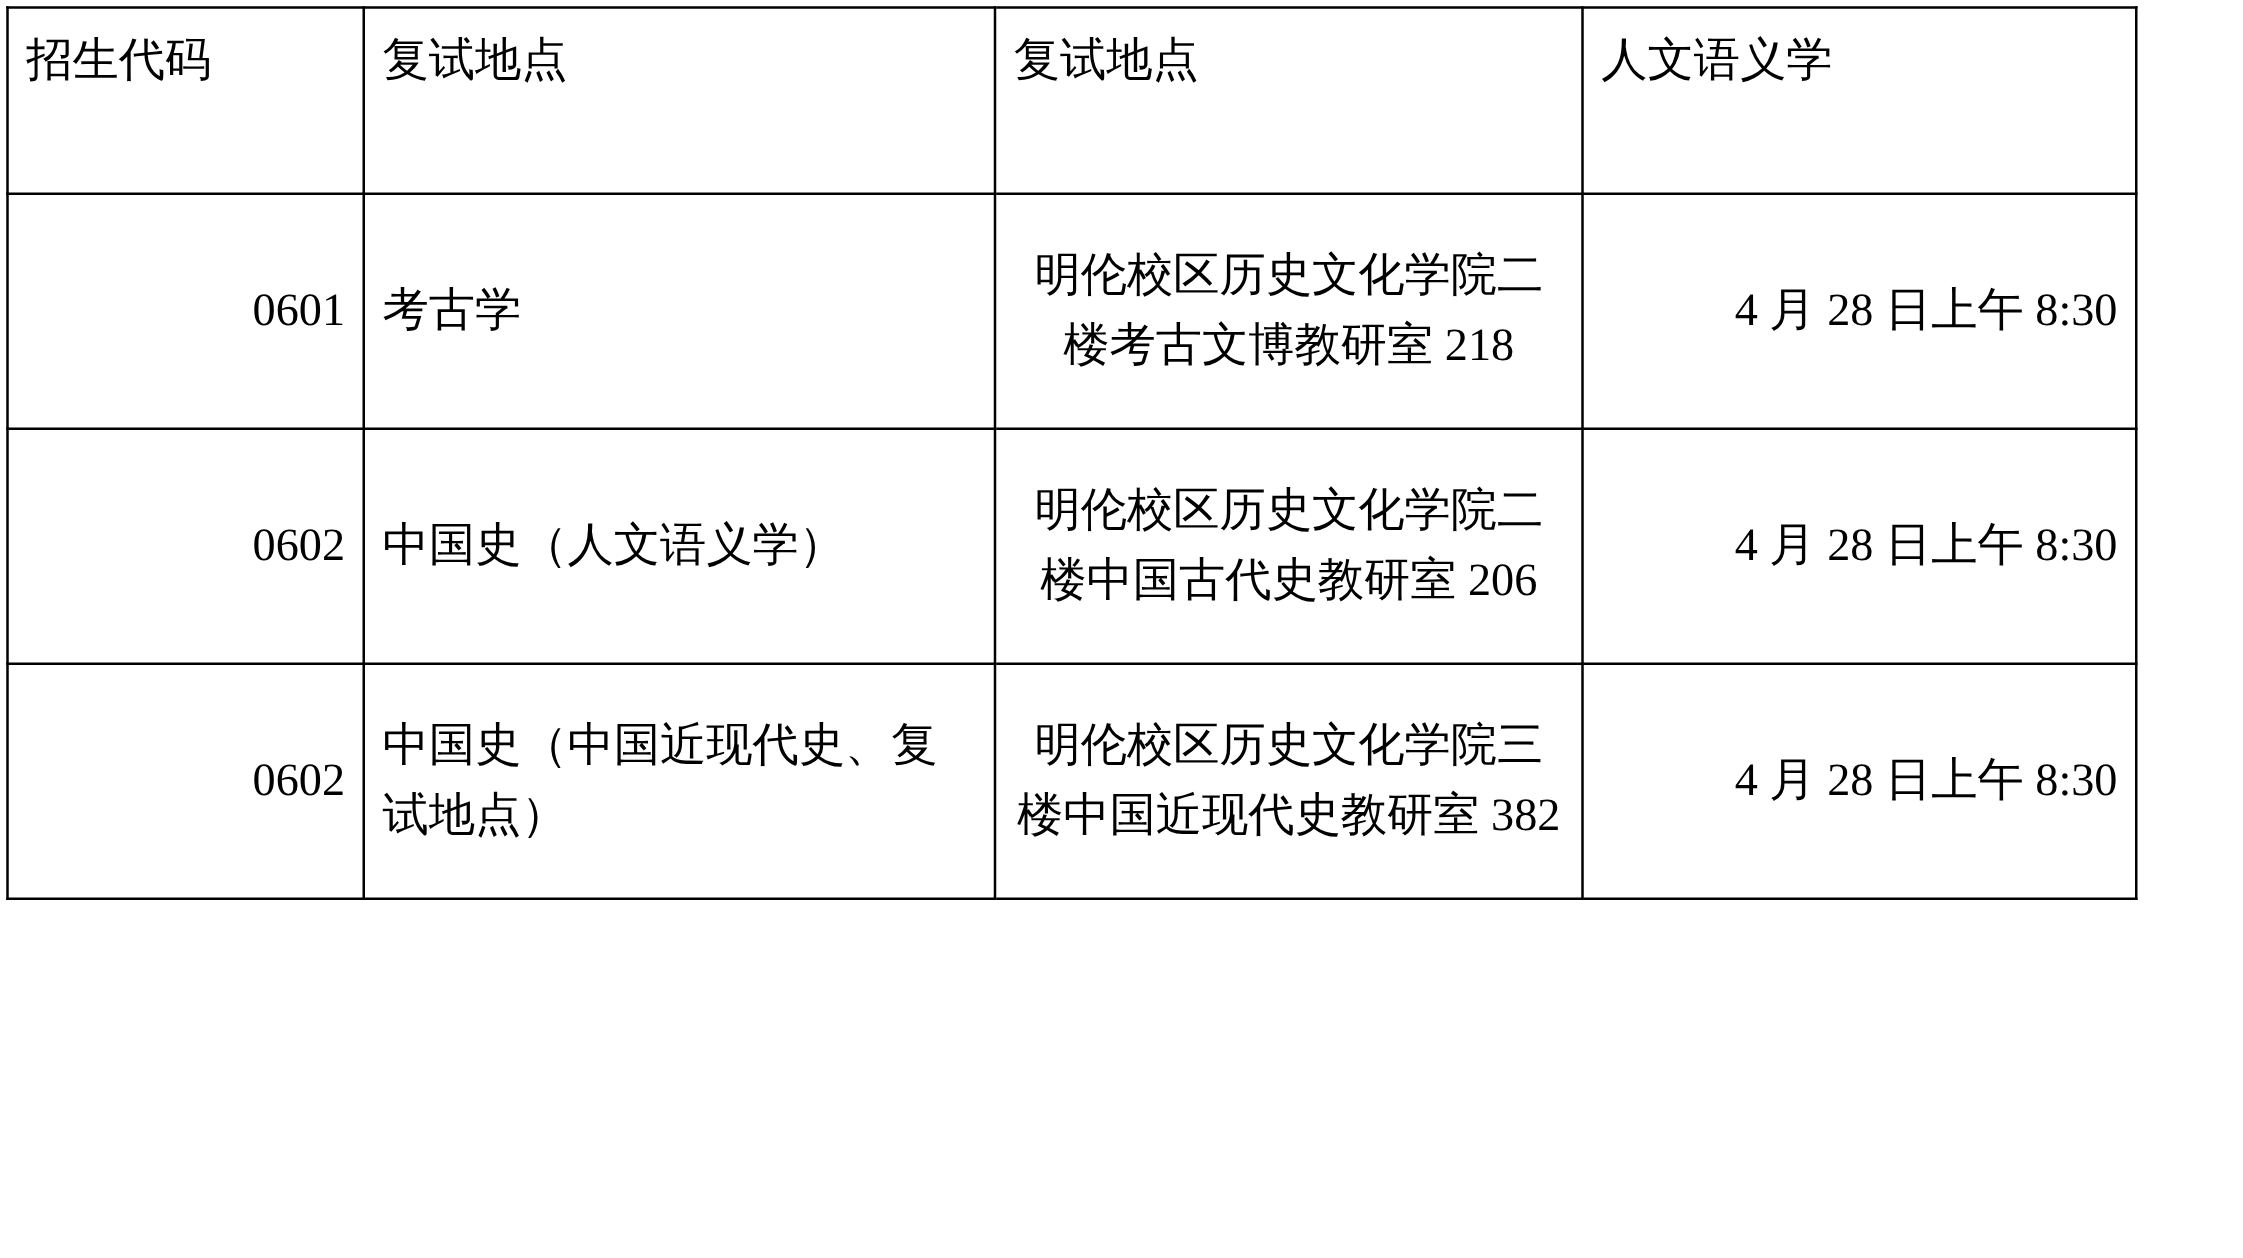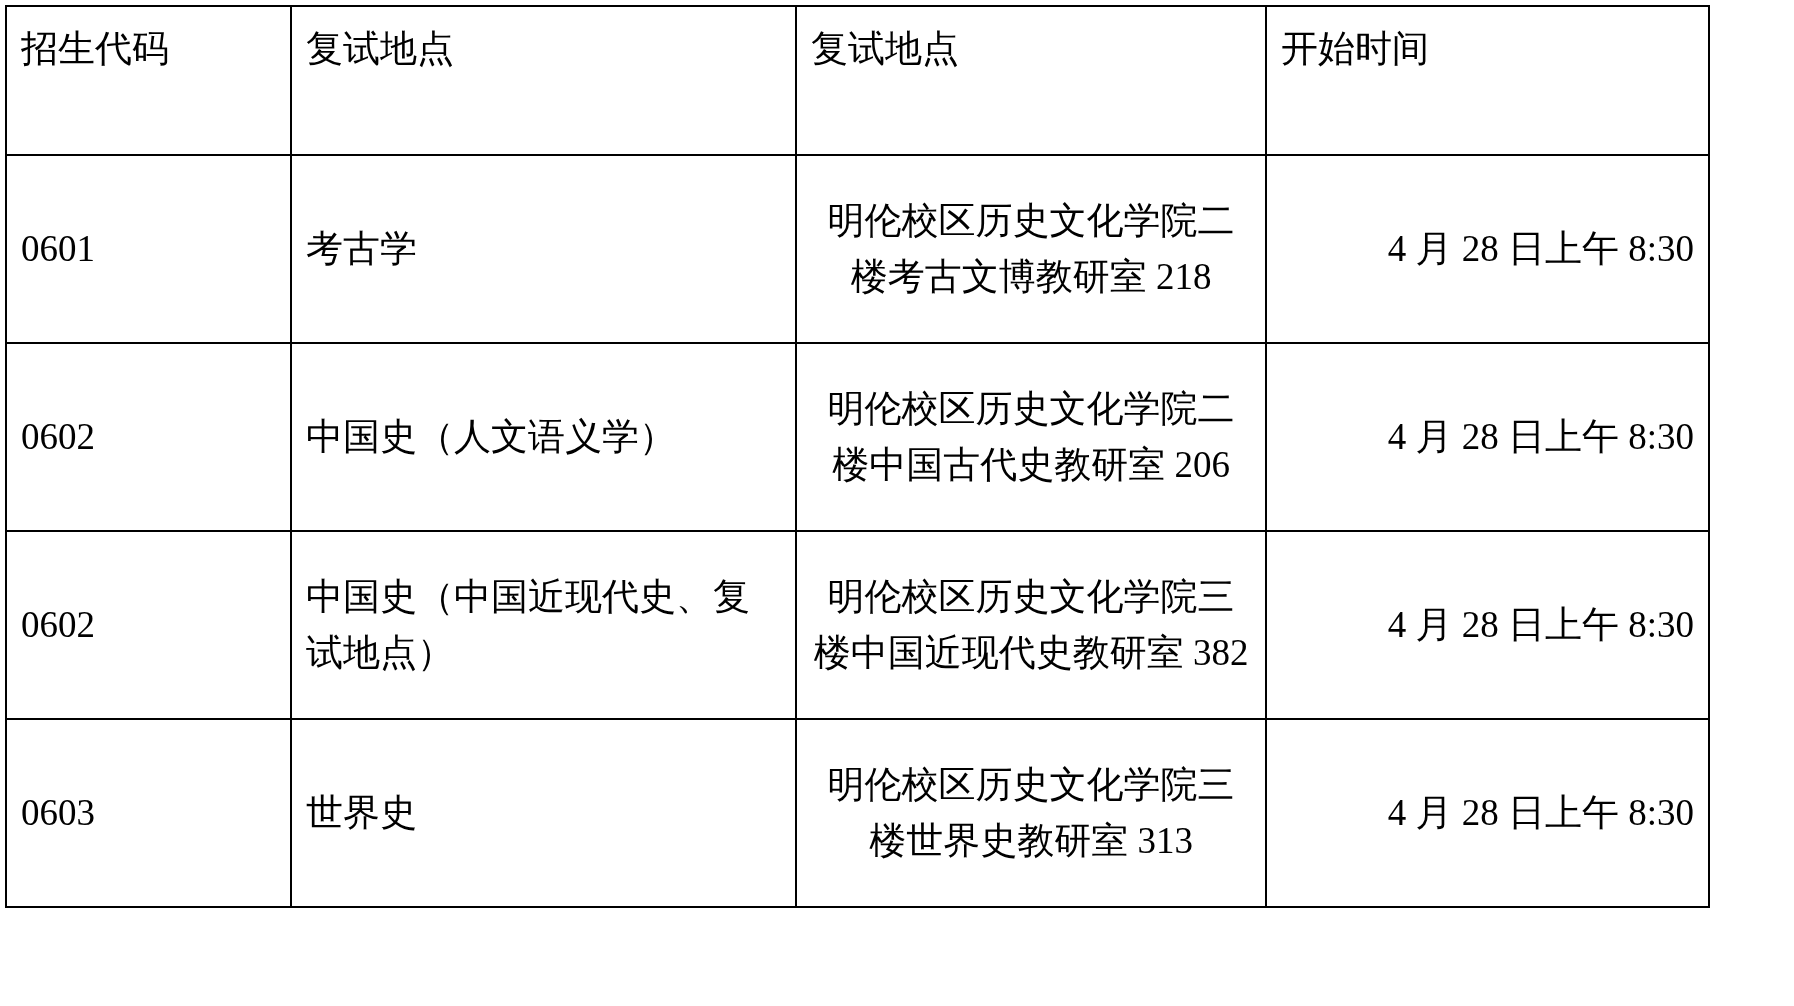--- a/index.html
+++ b/index.html
@@ -52,21 +52,21 @@
     height: 125px;
     vertical-align: top;
     padding-top: 14px;
     text-align: left;
   }
   
   tr.body-row td {
     height: 170px;
   }
   td.cell-code {
-    text-align: left;
+    text-align: right;
   }
   td.cell-major {
     text-align: left;
     margin-left: 12px;
   }
   td.cell-place {
     text-align: center;
   }
   td.cell-time {
     text-align: right;
@@ -83,42 +83,36 @@
         <col class="c-code">
         <col class="c-major">
         <col class="c-place">
         <col class="c-time">
       </colgroup>
       <tbody>
         <tr class="header-row">
           <td>招生代码</td>
           <td>复试地点</td>
           <td>复试地点</td>
-          <td>开始时间</td>
+          <td>人文语义学</td>
         </tr>
         <tr class="body-row">
           <td class="cell-code">0601</td>
           <td class="cell-major">考古学</td>
           <td class="cell-place">明伦校区历史文化学院二楼考古文博教研室 218</td>
           <td class="cell-time">4 月 28 日上午 8:30</td>
         </tr>
         <tr class="body-row">
           <td class="cell-code">0602</td>
           <td class="cell-major">中国史（人文语义学）</td>
           <td class="cell-place">明伦校区历史文化学院二楼中国古代史教研室 206</td>
           <td class="cell-time">4 月 28 日上午 8:30</td>
         </tr>
         <tr class="body-row">
           <td class="cell-code">0602</td>
           <td class="cell-major">中国史（中国近现代史、复试地点）</td>
           <td class="cell-place">明伦校区历史文化学院三楼中国近现代史教研室 382</td>
           <td class="cell-time">4 月 28 日上午 8:30</td>
         </tr>
-        <tr class="body-row">
-          <td class="cell-code">0603</td>
-          <td class="cell-major">世界史</td>
-          <td class="cell-place">明伦校区历史文化学院三楼世界史教研室 313</td>
-          <td class="cell-time">4 月 28 日上午 8:30</td>
-        </tr>
       </tbody>
     </table>
   </div>
 </div>
 
 </body></html>

